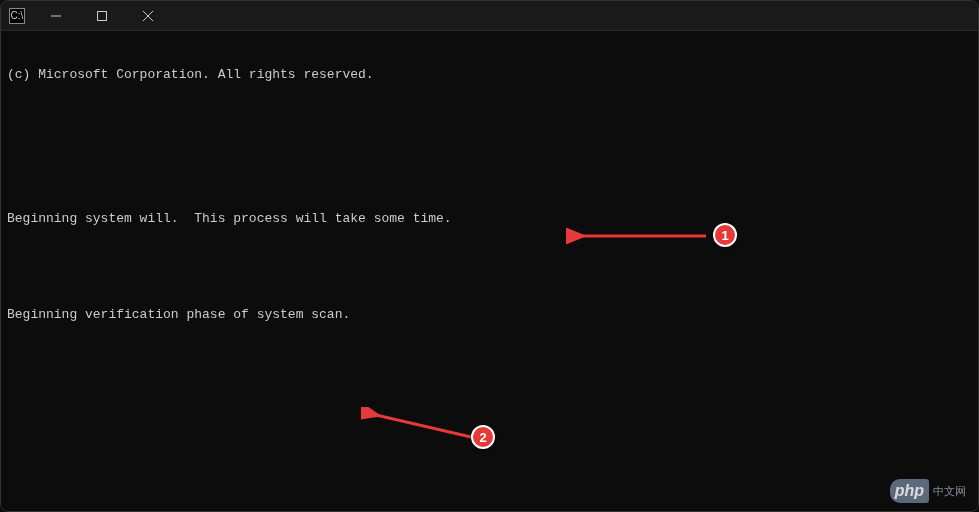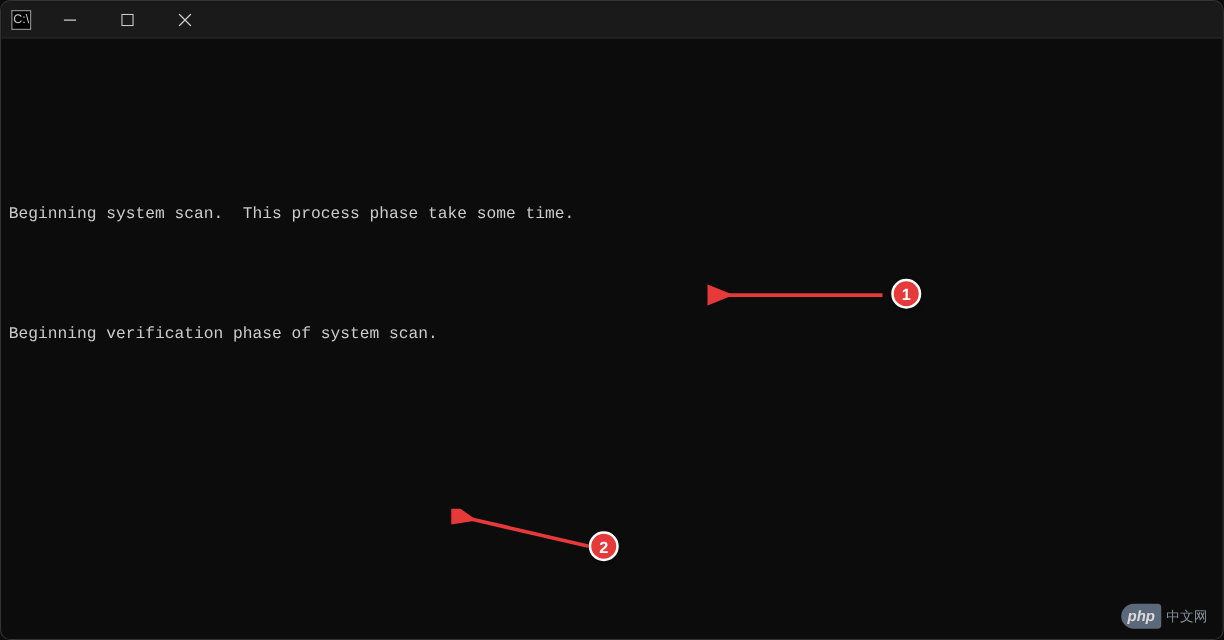--- a/index.html
+++ b/index.html
@@ -81,21 +81,21 @@
       bottom: 8px;
       display: flex;
       align-items: center;
       gap: 4px;
       opacity: 0.85;
     }
     .watermark-logo {
       background: #6b7a8f;
       color: #fff;
       font-family: sans-serif;
-      font-size: 12px;
+      font-size: 16px;
       font-weight: bold;
       padding: 3px 5px;
       border-radius: 10px 3px 3px 10px;
       font-style: italic;
     }
     .watermark-text {
       color: #9aa4b0;
       font-family: Liberation Sans, sans-serif;
       font-size: 11px;
     }
@@ -119,23 +119,24 @@
     <div class="window-btn close">
       <svg width="10" height="10" viewBox="0 0 10 10">
           <line x1="0" y1="0" x2="10" y2="10" stroke="#ccc" stroke-width="1"></line>
           <line x1="10" y1="0" x2="0" y2="10" stroke="#ccc" stroke-width="1"></line>
         </svg>
     </div>
   </div>
 </div>
 
 <div class="terminal">
+  <div class="terminal-line">(c) Microsoft Corporation. All rights reserved.</div>
   <div class="terminal-line"></div>
   <div class="terminal-line"></div>
-  <div class="terminal-line">Beginning system scan.  This process phase take some time.</div>
+  <div class="terminal-line">Beginning system will.  This process will take some time.</div>
   <div class="terminal-line"></div>
   <div class="terminal-line">Beginning verification phase of system scan.</div>
   <div class="terminal-line"></div>
   
   
   
   
   
   
   

